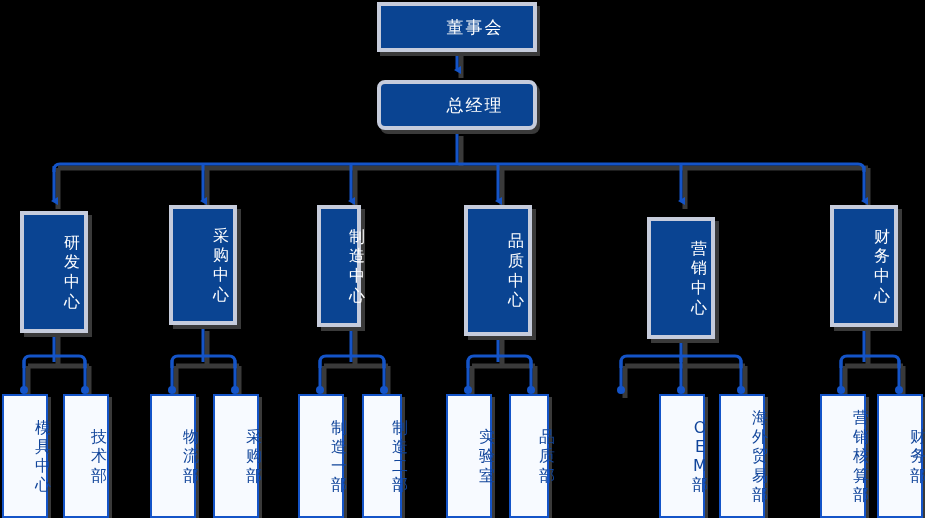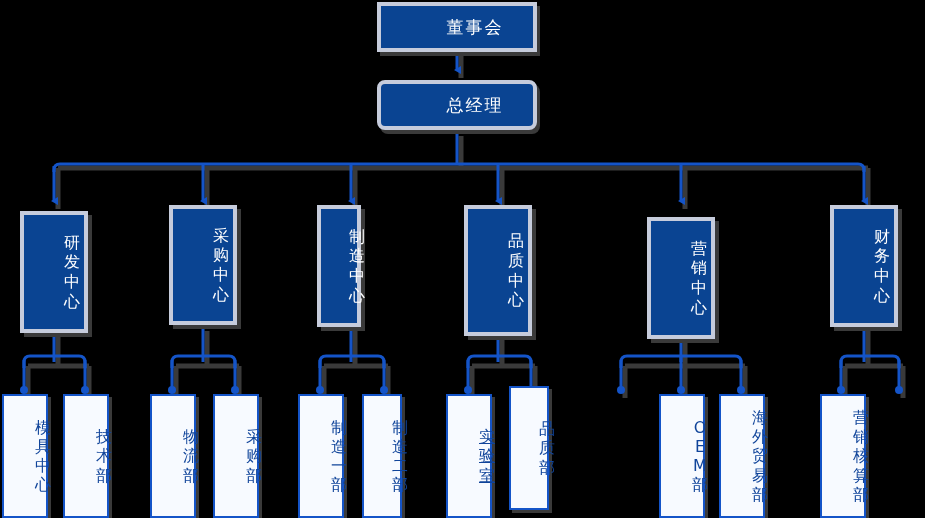--- a/index.html
+++ b/index.html
@@ -169,55 +169,58 @@
   </div>
 
   <div class="node n-l2 shadow" style="left:830px;top:205px;width:68px;height:122px;">
     <span class="tx">财务中心</span>
   </div>
 
   <div class="node n-l3" style="left:2px;top:394px;width:46px;height:124px;">
     <span class="tx">模具中心</span>
   </div>
 
-  <div class="node n-l3" style="left:63px;top:394px;width:46px;height:124px;">
+  <div class="node n-l3" style="left:63px;top:394px;width:46px;height:124px;justify-content:flex-end;">
     <span class="tx">技术部</span>
   </div>
 
   <div class="node n-l3" style="left:150px;top:394px;width:46px;height:124px;">
     <span class="tx">物流部</span>
   </div>
 
   <div class="node n-l3" style="left:213px;top:394px;width:46px;height:124px;">
     <span class="tx">采购部</span>
   </div>
 
   <div class="node n-l3" style="left:298px;top:394px;width:46px;height:124px;">
     <span class="tx">制造一部</span>
   </div>
 
   <div class="node n-l3" style="left:362px;top:394px;width:38px;height:124px;">
     <span class="tx">制造二部</span>
   </div>
 
-  <div class="node n-l3" style="left:446px;top:394px;width:46px;height:124px;text-decoration:underline;">
+  <div class="node n-l3" style="left:446px;top:394px;width:46px;height:124px;">
     <span class="tx">实验室</span>
   </div>
 
-  <div class="node n-l3" style="left:509px;top:386px;width:38px;height:124px;align-items:center;">
+  <div class="node n-l3" style="left:509px;top:394px;width:38px;height:124px;align-items:center;">
     <span class="tx">品质部</span>
   </div>
 
 
   <div class="node n-l3" style="left:719px;top:394px;width:46px;height:124px;">
     <span class="tx">海外贸易部</span>
   </div>
 
   <div class="node n-l3" style="left:659px;top:394px;width:46px;height:124px;">
     <span class="tx">OEM部</span>
   </div>
 
   <div class="node n-l3" style="left:820px;top:394px;width:46px;height:124px;">
     <span class="tx">营销核算部</span>
   </div>
 
+  <div class="node n-l3" style="left:877px;top:394px;width:46px;height:124px;">
+    <span class="tx">财务部</span>
+  </div>
 
 </div>
 
 </body></html>

